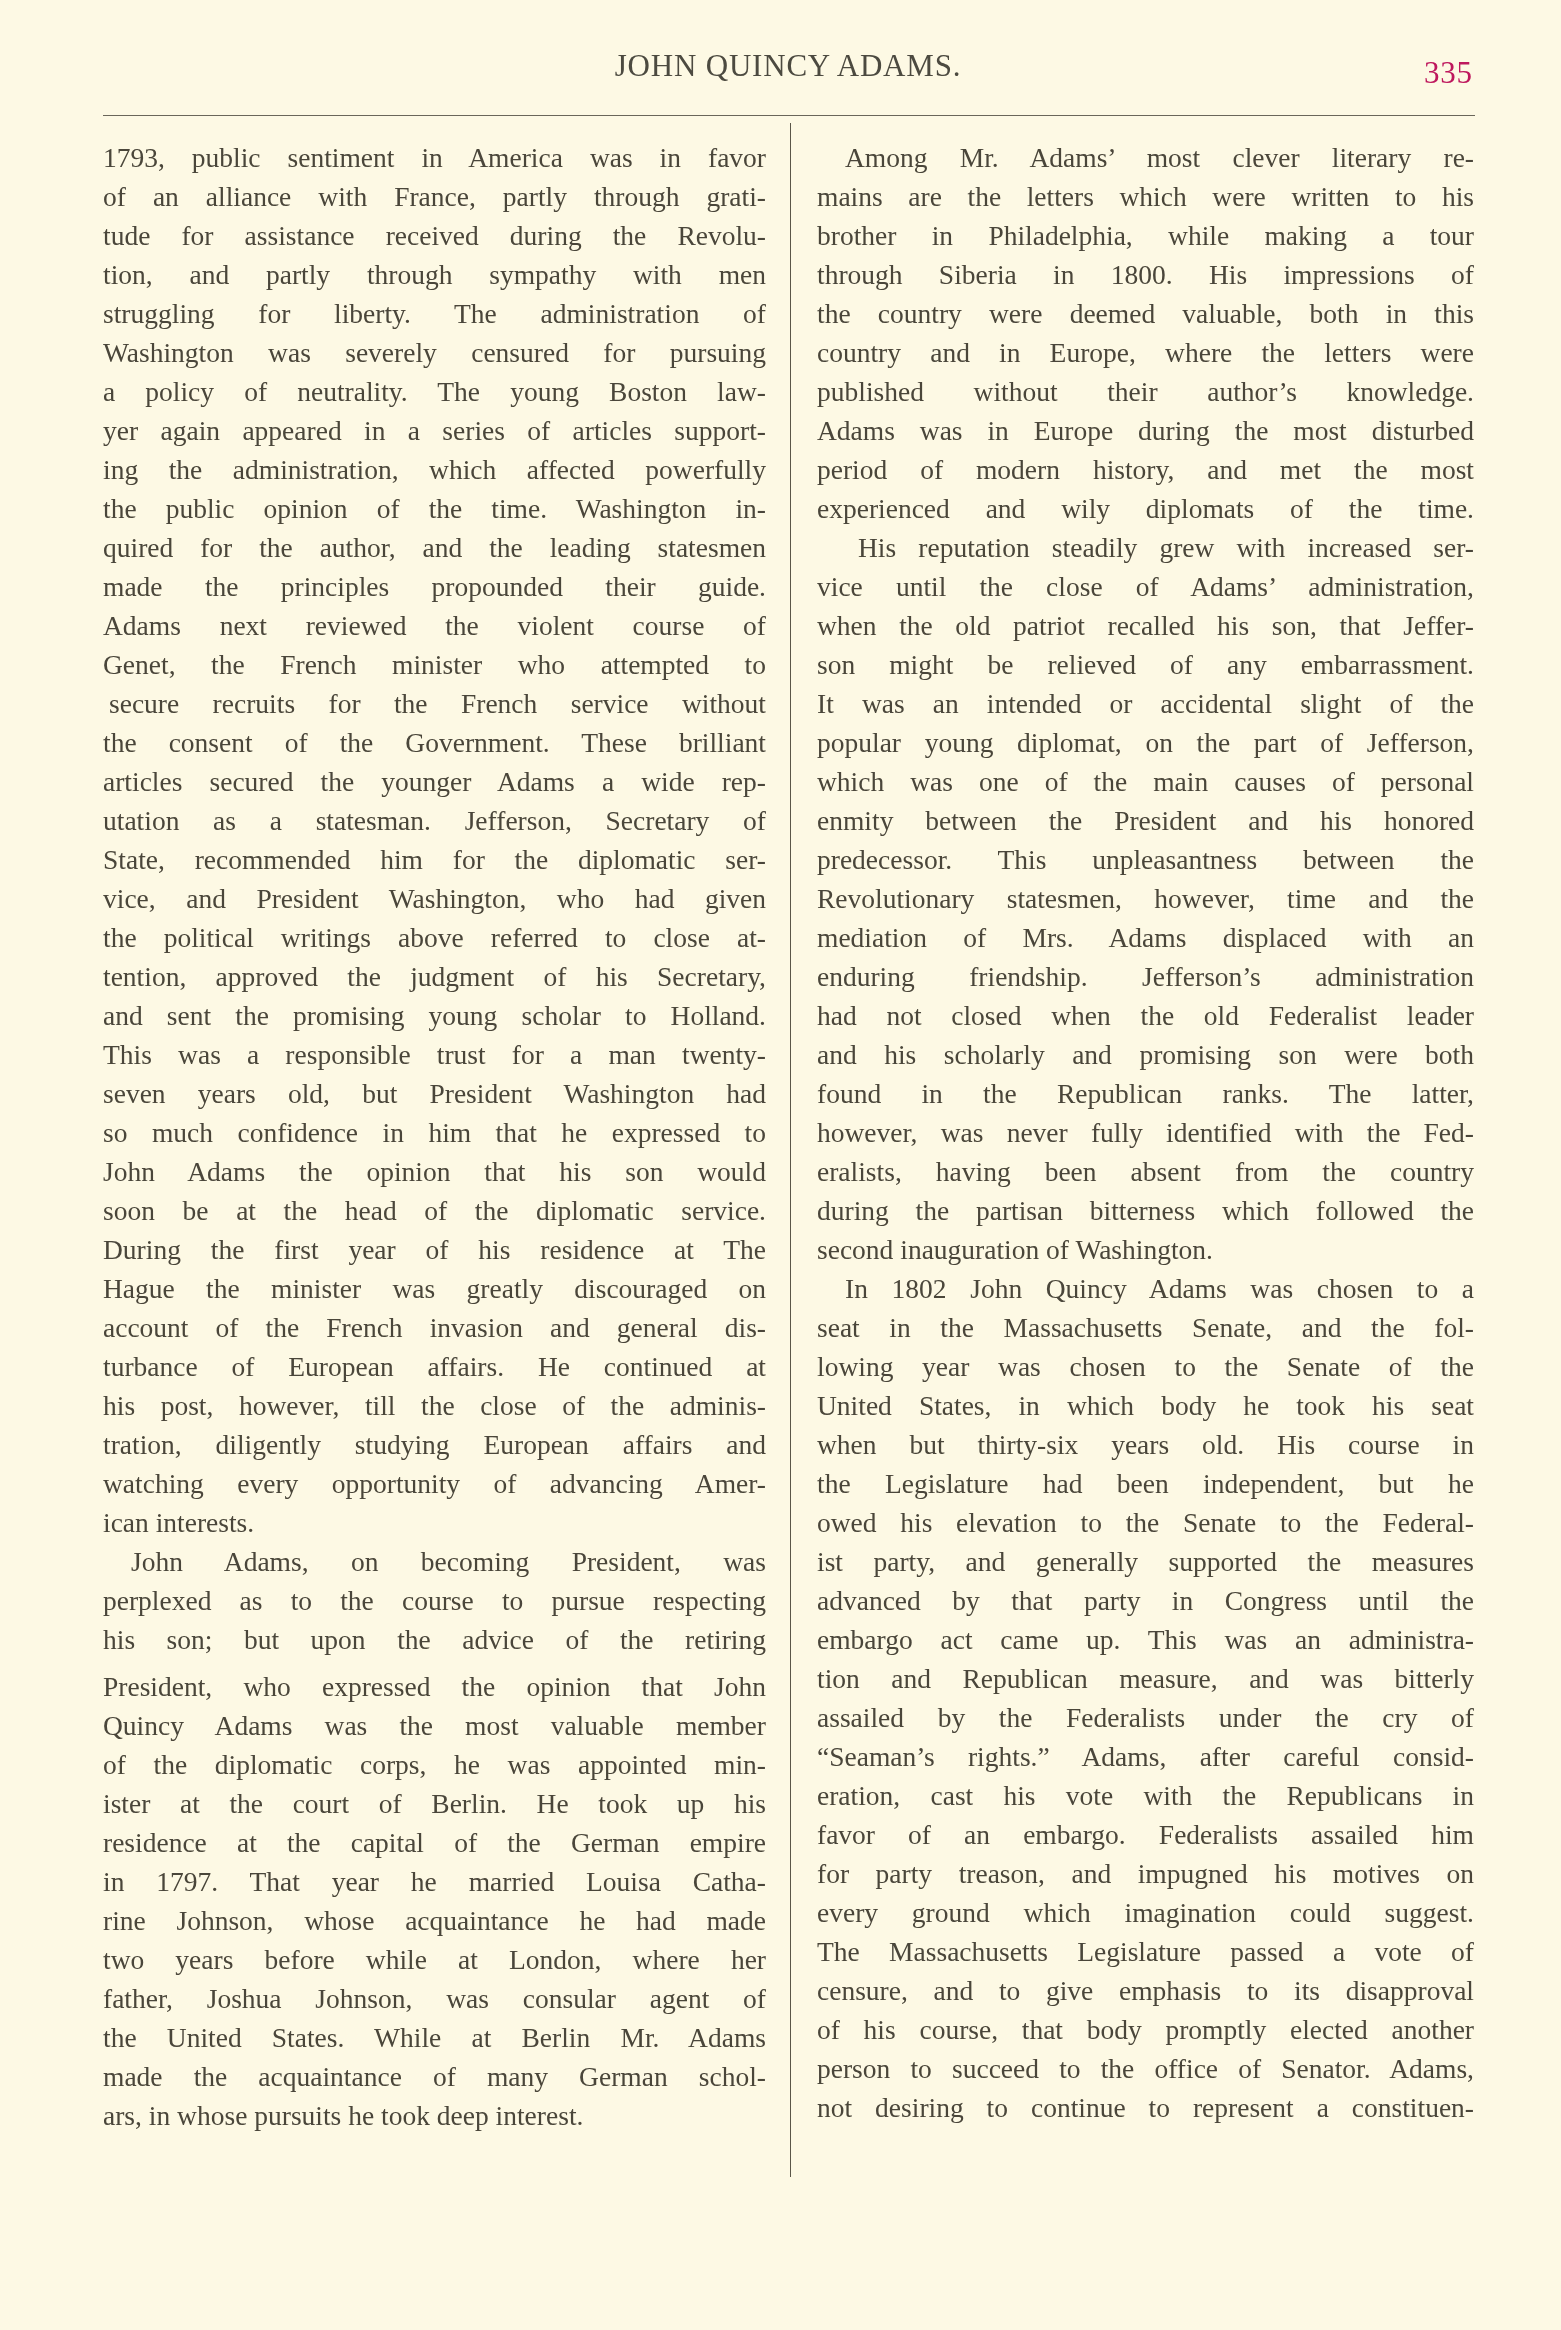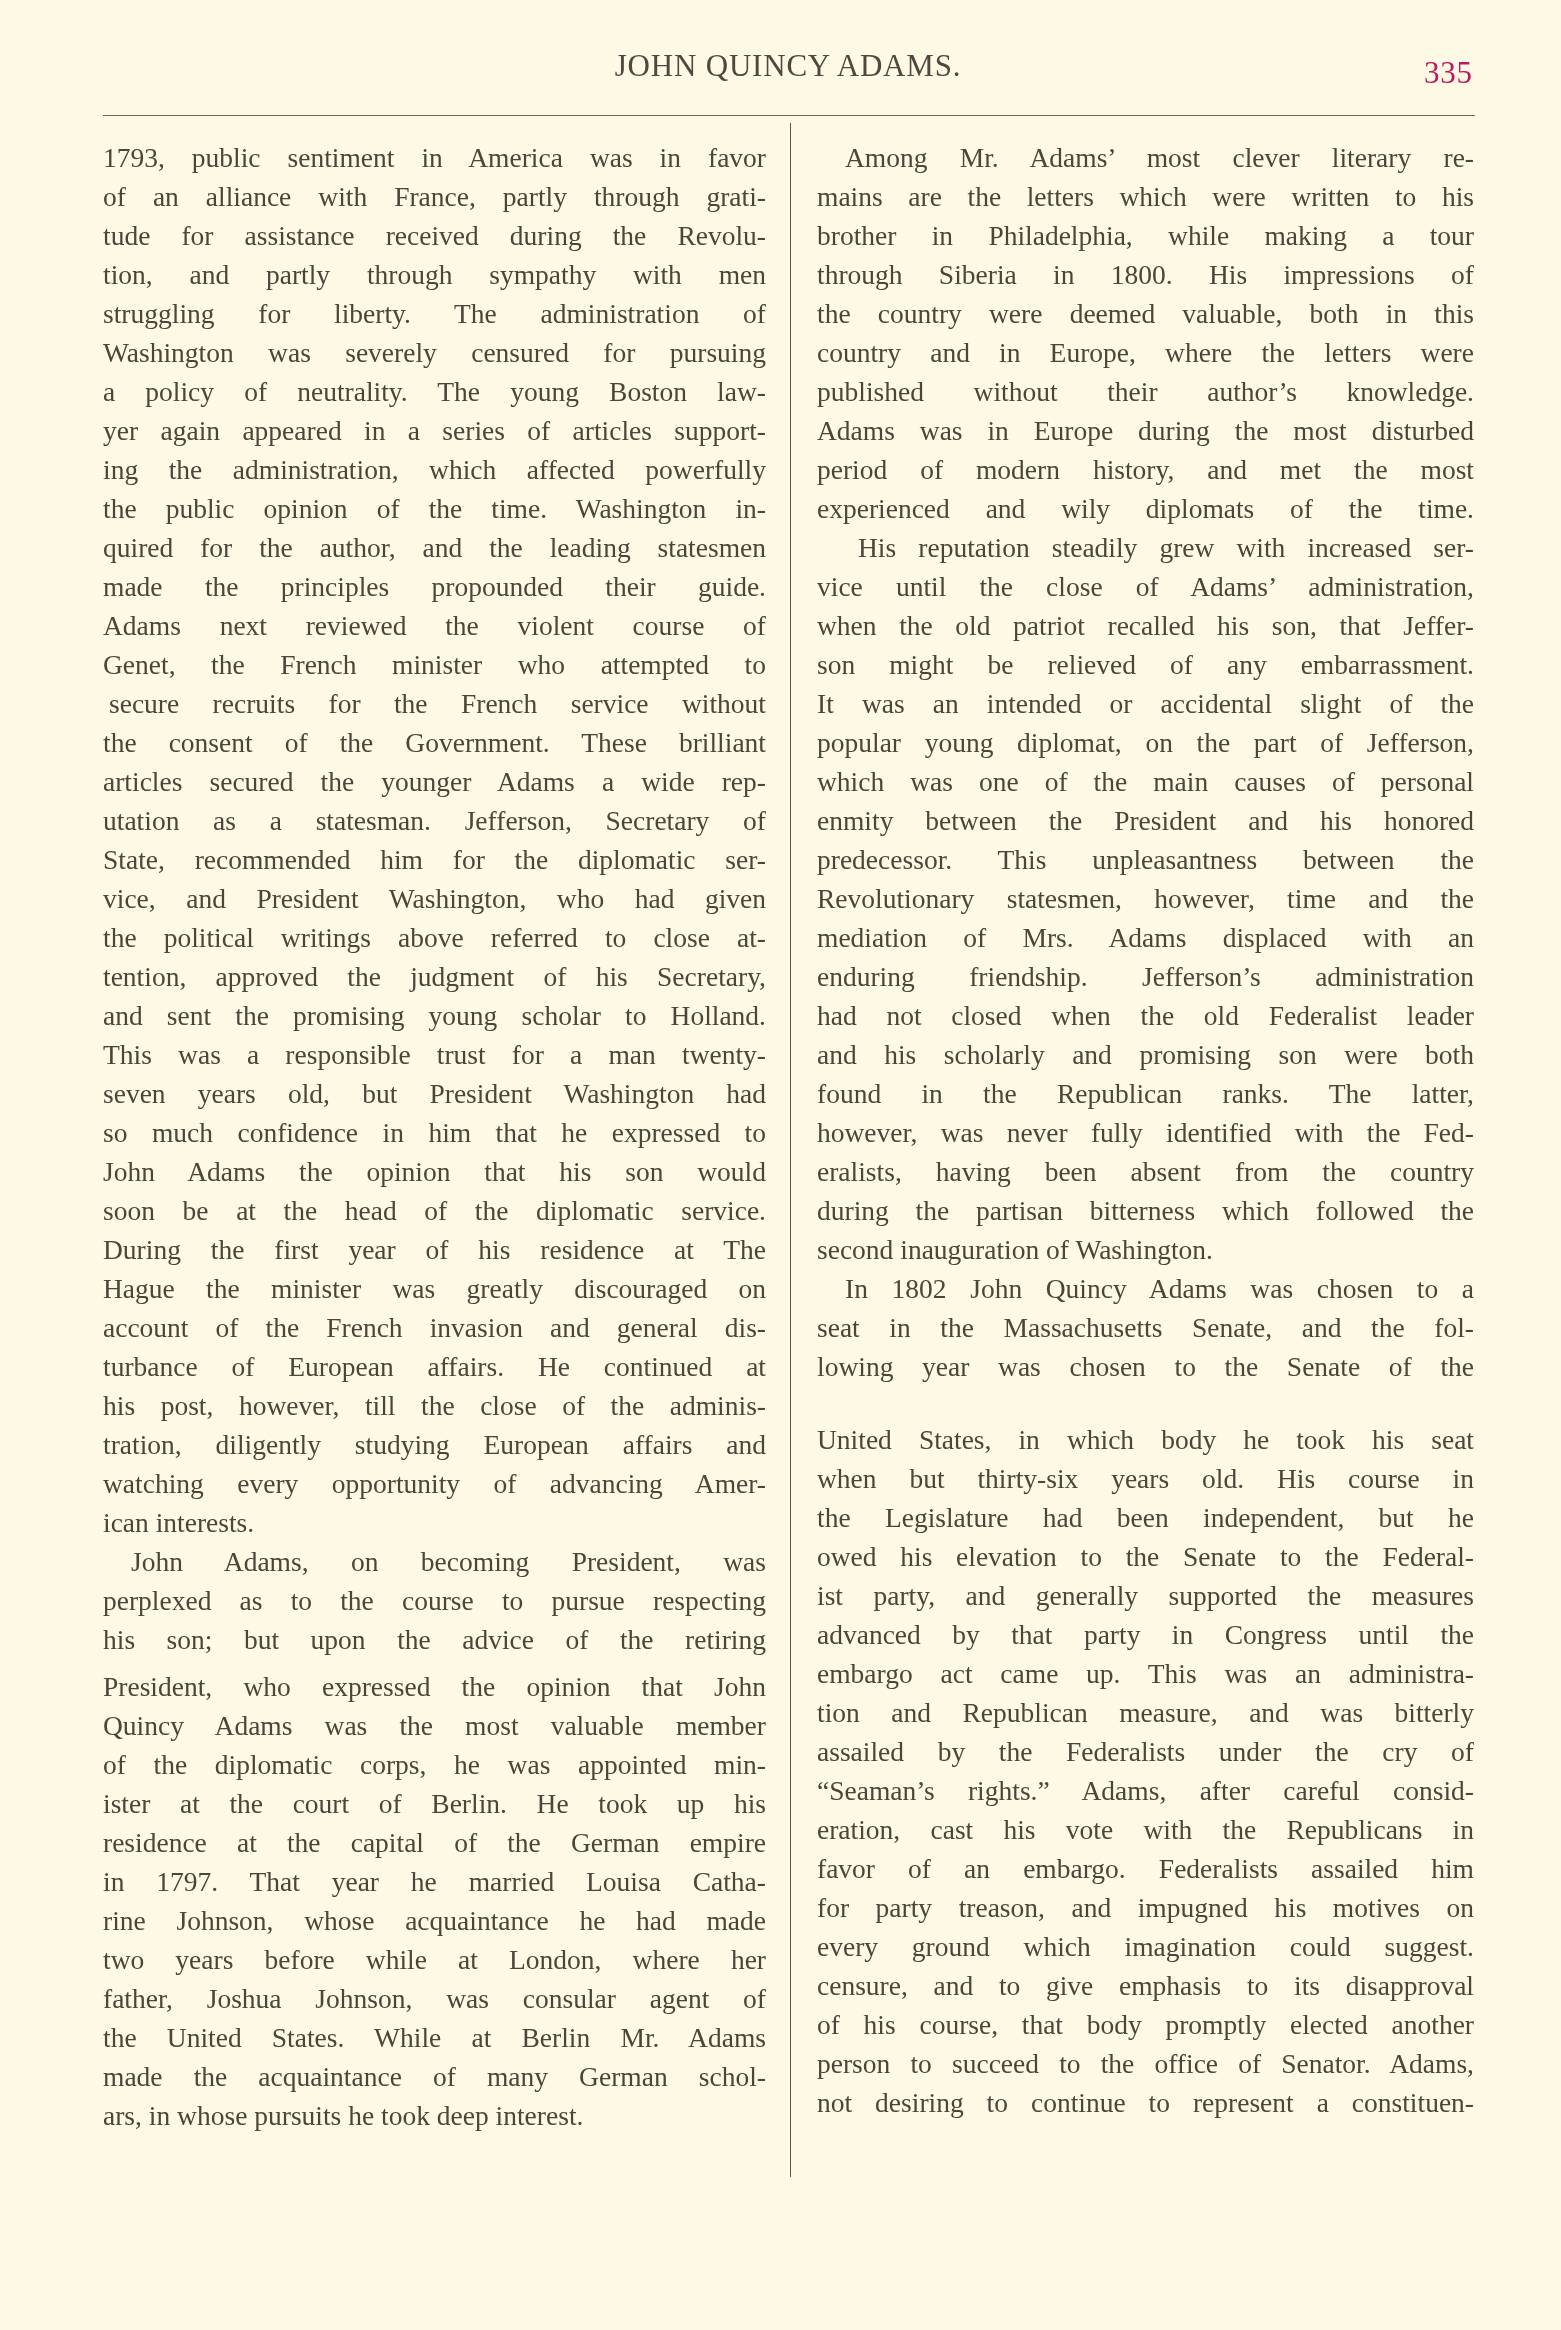--- a/index.html
+++ b/index.html
@@ -139,32 +139,33 @@
     <span class="line" style="word-spacing: 0px;">had not closed when the old Federalist leader</span>
     <span class="line" style="word-spacing: 0px;">and his scholarly and promising son were both</span>
     <span class="line" style="word-spacing: 0px;">found in the Republican ranks.  The latter,</span>
     <span class="line" style="word-spacing: 0px;">however, was never fully identified with the Fed-</span>
     <span class="line" style="word-spacing: 0px;">eralists, having been absent from the country</span>
     <span class="line" style="word-spacing: 0px;">during the partisan bitterness which followed the</span>
     <span class="line last">second inauguration of Washington.</span>
     <span class="line indent" style="word-spacing: 0px;">In 1802 John Quincy Adams was chosen to a</span>
     <span class="line" style="word-spacing: 0px;">seat in the Massachusetts Senate, and the fol-</span>
     <span class="line" style="word-spacing: 0px;">lowing year was chosen to the Senate of the</span>
-    <span class="line" style="word-spacing: 0px; margin-top: 34px;">United States, in which body he took his seat</span>
+    <span class="line" style="word-spacing: 0px;">United States, in which body he took his seat</span>
     <span class="line" style="word-spacing: 0px;">when but thirty-six years old.  His course in</span>
     <span class="line" style="word-spacing: 0px;">the Legislature had been independent, but he</span>
     <span class="line" style="word-spacing: 0px;">owed his elevation to the Senate to the Federal-</span>
     <span class="line" style="word-spacing: 0px;">ist party, and generally supported the measures</span>
     <span class="line" style="word-spacing: 0px;">advanced by that party in Congress until the</span>
     <span class="line" style="word-spacing: 0px;">embargo act came up.  This was an administra-</span>
     <span class="line" style="word-spacing: 0px;">tion and Republican measure, and was bitterly</span>
     <span class="line" style="word-spacing: 0px;">assailed by the Federalists under the cry of</span>
     <span class="line" style="word-spacing: 0px;">“Seaman’s rights.”  Adams, after careful consid-</span>
     <span class="line" style="word-spacing: 0px;">eration, cast his vote with the Republicans in</span>
     <span class="line" style="word-spacing: 0px;">favor of an embargo.  Federalists assailed him</span>
     <span class="line" style="word-spacing: 0px;">for party treason, and impugned his motives on</span>
     <span class="line" style="word-spacing: 0px;">every ground which imagination could suggest.</span>
+    <span class="line" style="word-spacing: 0px;">The Massachusetts Legislature passed a vote of</span>
     <span class="line" style="word-spacing: 0px;">censure, and to give emphasis to its disapproval</span>
     <span class="line" style="word-spacing: 0px;">of his course, that body promptly elected another</span>
     <span class="line" style="word-spacing: 0px;">person to succeed to the office of Senator.  Adams,</span>
     <span class="line" style="word-spacing: 0px;">not desiring to continue to represent a constituen-</span>
   </div>
 
 
 </body></html>

